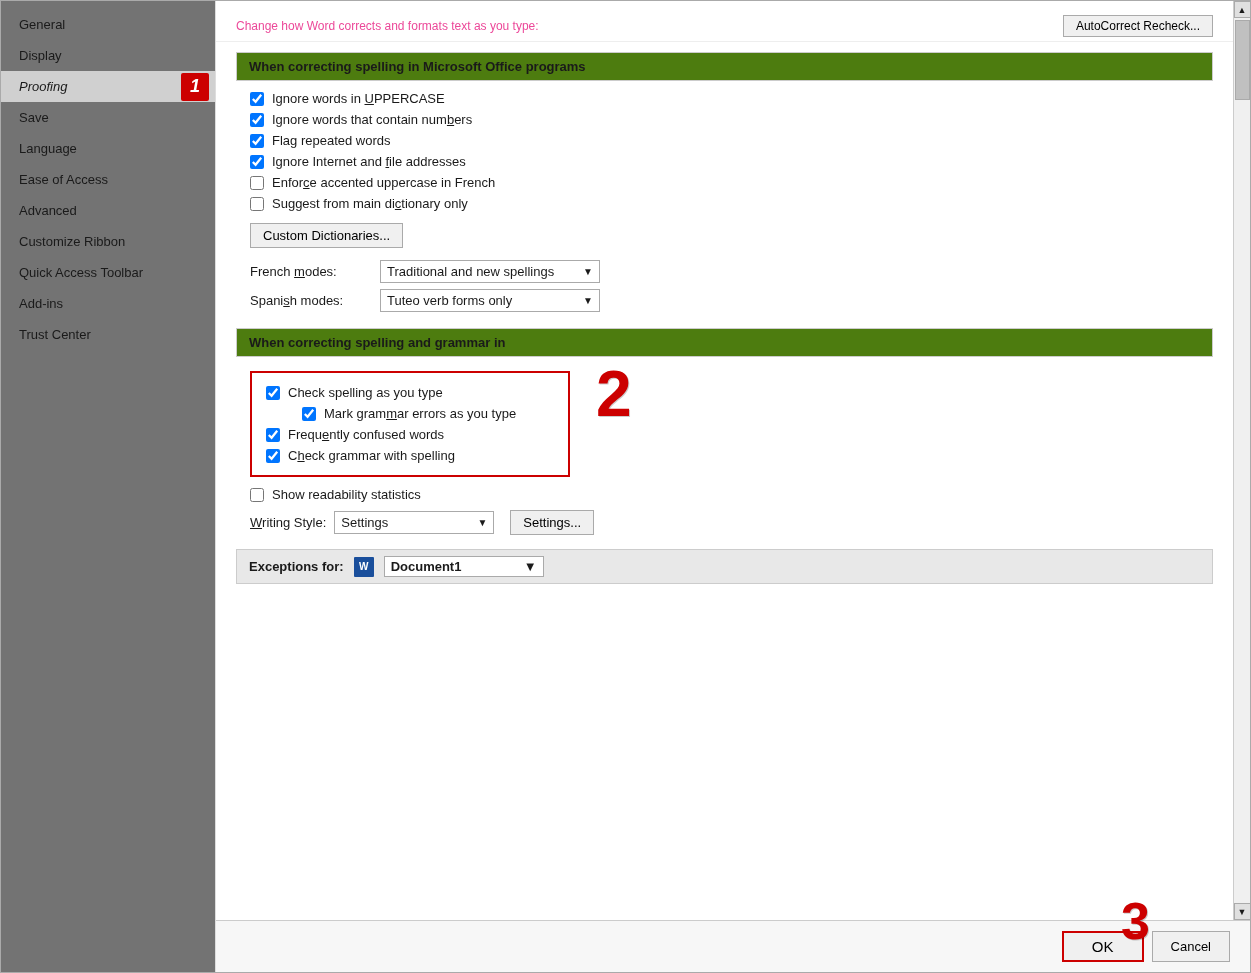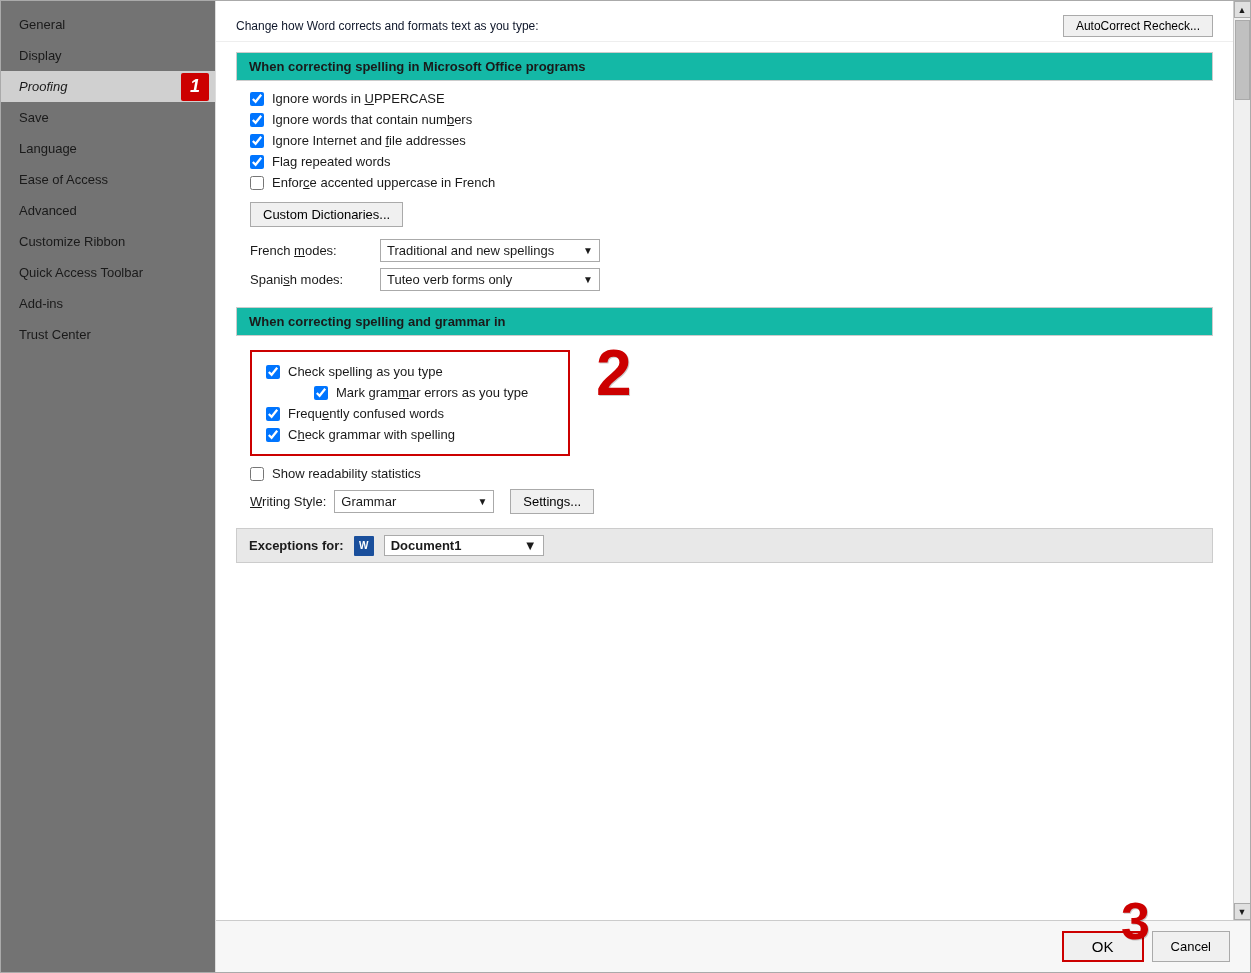--- a/index.html
+++ b/index.html
@@ -99,21 +99,21 @@
     .scroll-thumb {
       width: 15px;
       height: 80px;
       background: #c0c0c0;
       border: 1px solid #aaa;
       margin-top: 2px;
     }
 
     
     .section-header {
-      background: #14b8a6;
+      background: #4d7c0f;
       border: 1px solid #ccc;
       padding: 6px 12px;
       font-weight: bold;
       font-size: 13px;
       margin-bottom: 10px;
     }
     .option-row {
       display: flex;
       align-items: center;
       margin: 6px 0 6px 14px;
@@ -333,45 +333,49 @@
       <div class="sidebar-item">
         <span>Trust Center</span>
       </div>
     </div>
 
     <div class="main-content">
       <div style="display:flex; flex:1; overflow:hidden;">
         <div class="scrollable-area">
 
           <div class="top-overflow" style="margin: 0 -20px 10px -20px; padding: 4px 20px;">
-            <span style="color:#0f172a;font-size:12px;">Change how Word corrects and formats text as you type:</span>
+            <span style="color:#ec4899;font-size:12px;">Change how Word corrects and formats text as you type:</span>
             <button class="autocorrect-btn">AutoCorrect Recheck...</button>
           </div>
 
           <div class="section-header">When correcting spelling in Microsoft Office programs</div>
 
           <div class="option-row">
             <input type="checkbox" checked="" style="">
             <span class="option-label">Ignore words in <span class="underline-char">U</span>PPERCASE</span>
           </div>
           <div class="option-row">
             <input type="checkbox" checked="" style="">
             <span class="option-label">Ignore words that contain num<span class="underline-char">b</span>ers</span>
           </div>
           <div class="option-row">
             <input type="checkbox" checked="" style="">
+            <span class="option-label">Flag repeated words</span>
+          </div>
+          <div class="option-row">
+            <input type="checkbox" checked="" style="">
             <span class="option-label">Ignore Internet and <span class="underline-char">f</span>ile addresses</span>
-          </div>
-          <div class="option-row">
-            <input type="checkbox" checked="" style="">
-            <span class="option-label">Flag repeated words</span>
           </div>
           <div class="option-row">
             <input type="checkbox" style="">
             <span class="option-label">Enfor<span class="underline-char">c</span>e accented uppercase in French</span>
+          </div>
+          <div class="option-row">
+            <input type="checkbox" style="">
+            <span class="option-label">Suggest from main di<span class="underline-char">c</span>tionary only</span>
           </div>
 
           <div>
             <button class="btn">Custom Dictionaries...</button>
           </div>
 
           <div class="mode-row">
             <span class="mode-label">French <span class="underline-char">m</span>odes:</span>
             <div class="select-box">
               <span>Traditional and new spellings</span>
@@ -391,21 +395,21 @@
               <span>When correcting spelling and grammar in</span>
             </div>
 
             
             <div style="position:relative; display:inline-block; width:100%;">
               <div style="border: 2px solid #cc0000; padding: 6px 14px; margin: 4px 14px 4px 14px; display:inline-block; min-width: 320px;">
                 <div class="option-row" style="margin-left:0;">
                   <input type="checkbox" checked="" style="">
                   <span class="option-label">Check spelling as you type</span>
                 </div>
-                <div class="option-row" style="margin-left:12px;padding-left:36px;">
+                <div class="option-row" style="margin-left:0;padding-left:36px;">
                   <input type="checkbox" checked="" style="">
                   <span class="option-label">Mark gram<span class="underline-char">m</span>ar errors as you type</span>
                 </div>
                 <div class="option-row" style="margin-left:0;">
                   <input type="checkbox" checked="" style="">
                   <span class="option-label">Frequ<span class="underline-char">e</span>ntly confused words</span>
                 </div>
                 <div class="option-row" style="margin-left:0;">
                   <input type="checkbox" checked="" style="">
                   <span class="option-label">C<span class="underline-char">h</span>eck grammar with spelling</span>
@@ -416,21 +420,21 @@
             </div>
 
             <div class="option-row">
               <input type="checkbox" style="">
               <span class="option-label">Show readability statistics</span>
             </div>
 
             <div class="writing-style-row">
               <span class="writing-label"><span class="underline-char">W</span>riting Style:</span>
               <div class="select-box" style="min-width:160px;">
-                <span>Grammar</span>
+                <span>Settings</span>
                 <span class="arrow">▼</span>
               </div>
               <button class="btn" style="margin:0 0 0 8px;">Settings...</button>
             </div>
 
           </div>
 
           <div style="margin-top: 14px;">
             <div class="exceptions-header">
               <span><strong>Exceptions for:</strong></span>

